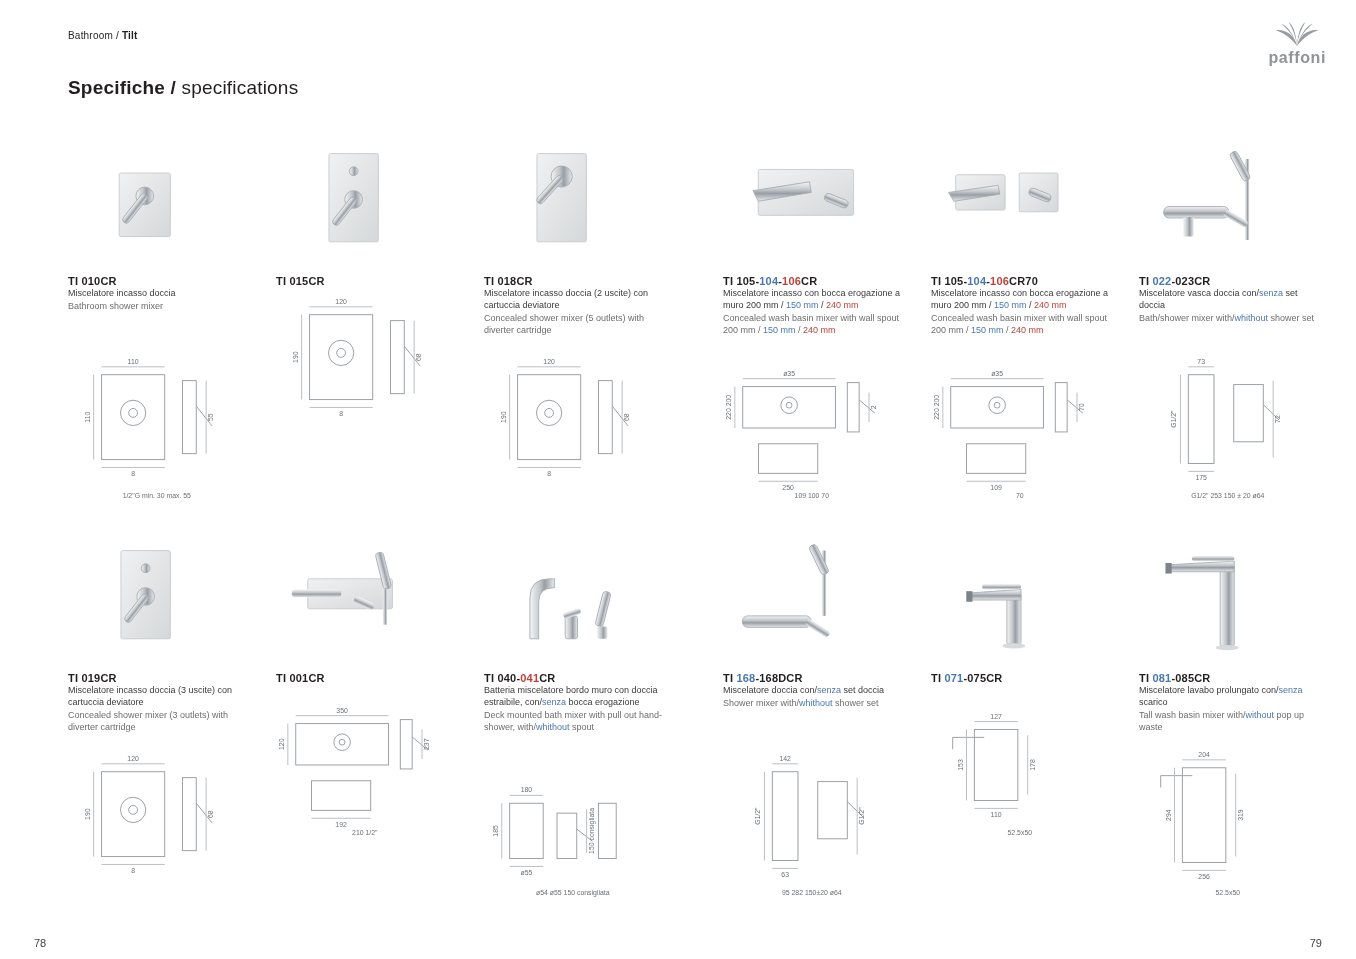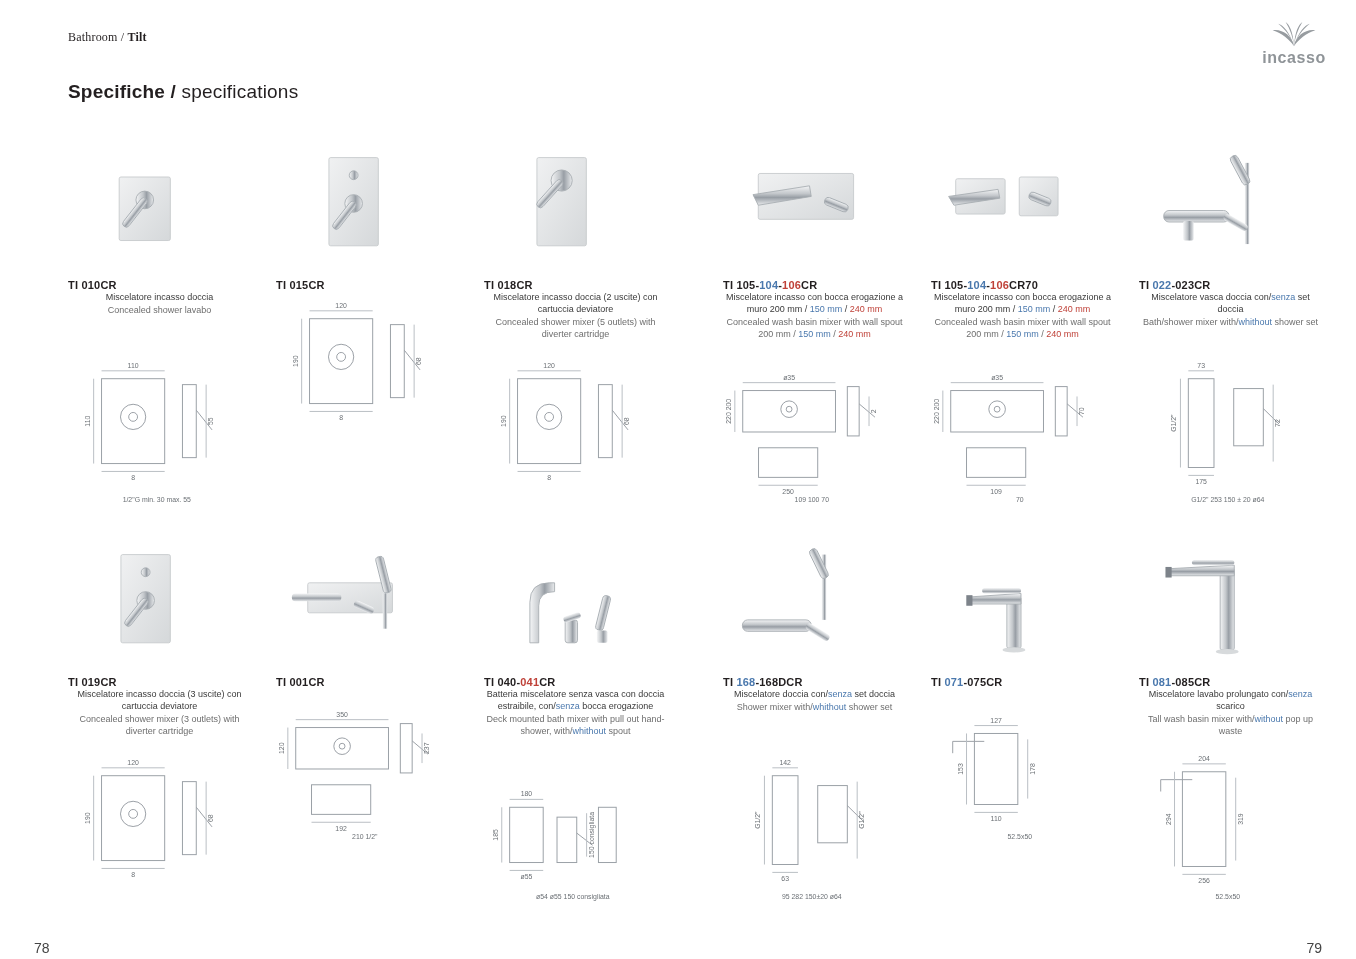--- a/index.html
+++ b/index.html
@@ -3,40 +3,40 @@
 <meta charset="utf-8">
 <style>
   * { margin:0; padding:0; box-sizing:border-box; }
   html,body{
     width:1356px; height:959px; overflow:hidden;
     background:#ffffff; color:var(--text,#231f20);
     font-family:"Liberation Sans", sans-serif;
   }
   body{ position:relative; }
   .header{ position:relative; padding:30px 34px 0 68px; }
-  .breadcrumb{ font-size:12px; letter-spacing:.2px;font-family:Liberation Serif, serif; }
+  .breadcrumb{ font-size:10px; letter-spacing:.2px; }
   .bold{ font-weight:bold; }
   .logo{ position:absolute; top:22px; right:30px; text-align:center; color:#8f9498; }
   .logo .word{ font-size:16px; font-weight:bold; letter-spacing:.6px; margin-top:-3px; }
   .title{ padding:36px 0 0 68px; font-size:19px; font-weight:normal; letter-spacing:.2px; }
   .spread{ display:flex; gap:56px; padding:30px 34px 0 68px; }
   .half{ flex:1; display:grid; grid-template-columns:1fr 1fr 1fr; column-gap:16px; row-gap:18px; align-content:start;gap:25px; }
   .product{ min-width:0; }
   .photo{ height:138px; display:flex; align-items:flex-end; justify-content:flex-start; }
   .photo svg{ width:150px; height:128px; }
   .code{ font-size:11px; font-weight:bold; margin-top:8px; letter-spacing:.2px; }
-  .info{ height:60px; overflow:hidden;text-align:center; }
+  .info{ height:60px; overflow:hidden; }
   .desc{ font-size:9px; line-height:1.33; margin-top:1px; }
   .desc.it{ color:#3a3a3a; }
   .desc.en{ color:#6e6e6e; }
   .drawing{ height:148px; margin-top:6px; }
   .draw-svg{ height:100%; }
   .c-blue{ color:var(--blue,#4a78ad); }
   .c-red{ color:var(--red,#bf4138);margin-top:40px; }
-  .pagenum{ position:absolute; bottom:3px; font-size:14px; color:#444;text-align:right; }
+  .pagenum{ position:absolute; bottom:10px; font-size:11px; color:#444;text-align:right; }
   .pagenum.l{ left:34px; } .pagenum.r{ right:34px; }
 </style>
 </head>
 <body>
 
 <svg width="0" height="0" style="position:absolute" aria-hidden="true">
   <defs>
     <linearGradient id="gh" x1="0" y1="0" x2="1" y2="0">
       <stop offset="0" stop-color="#f4f5f6"></stop>
         <stop offset="0.4" stop-color="#c3c7cb"></stop>
@@ -62,42 +62,42 @@
     <svg viewBox="0 0 52 28" width="56" height="26">
       <g fill="#979ca0">
         <path d="M26 26 C24 14 12 7 3 9 C13 12 21 19 26 26Z"></path>
         <path d="M26 26 C22 12 14 3 9 2 C17 8 23 17 26 26Z"></path>
         <path d="M26 26 C25 10 21 3 17 0 C22 8 25 17 26 26Z"></path>
         <path d="M26 26 C27 10 31 3 35 0 C30 8 27 17 26 26Z"></path>
         <path d="M26 26 C30 12 38 3 43 2 C35 8 29 17 26 26Z"></path>
         <path d="M26 26 C28 14 40 7 49 9 C39 12 31 19 26 26Z"></path>
       </g>
     </svg>
-    <div class="word">incasso</div>
+    <div class="word">paffoni</div>
   </div>
 </div>
 
 <h1 class="title"><span class="bold">Specifiche /</span><span> specifications</span></h1>
 
 <div class="spread">
   <section class="half" id="halfL">
       <div class="product">
     <div class="photo">
           <svg viewBox="0 0 170 128">
             <rect x="58" y="30" width="58" height="72" rx="2" fill="url(#gpl)" stroke="#c6c9cc"></rect>
             <circle cx="87" cy="56" r="10" fill="url(#gh)" stroke="#a7adb2"></circle>
             <g transform="rotate(38 87 56)">
               <rect x="83" y="54" width="8" height="40" rx="4" fill="url(#gh)" stroke="#a7adb2"></rect>
             </g>
           </svg>
         </div>
     <div class="code"><span class="">TI 010CR</span></div>
     <div class="info">
       <div class="desc it"><span class="">Miscelatore incasso doccia</span></div>
-      <div class="desc en"><span class="">Concealed shower lavabo</span></div>
+      <div class="desc en"><span class="">Bathroom shower mixer</span></div>
     </div>
     <div class="drawing"><svg class="draw-svg" viewBox="0 0 180 150">
             <rect x="34" y="22" width="64" height="86" fill="none" stroke="#9aa0a6"></rect>
             <circle cx="66" cy="60.7" r="12.8" fill="none" stroke="#9aa0a6"></circle>
             <circle cx="66" cy="60.7" r="4.4799999999999995" fill="none" stroke="#9aa0a6"></circle>
             <rect x="116" y="28" width="14" height="74" fill="none" stroke="#9aa0a6"></rect>
             <line x1="130" y1="53.9" x2="146" y2="73.88" stroke="#9aa0a6"></line>
             <line x1="34" y1="14" x2="98" y2="14" stroke="#b9bec3"></line>
             <text x="66" y="11" font-size="7" fill="#6a6f74" text-anchor="middle">110</text>
             <line x1="26" y1="22" x2="26" y2="108" stroke="#b9bec3"></line>
@@ -242,21 +242,21 @@
               <rect x="90" y="76" width="20" height="7" rx="3" fill="url(#gv)"></rect>
             </g>
             <g transform="rotate(14 134 76)">
               <rect x="130" y="54" width="9" height="40" rx="4" fill="url(#gh)" stroke="#a7adb2"></rect>
             </g>
             <rect x="128" y="94" width="12" height="14" rx="2" fill="url(#gh)"></rect>
           </svg>
         </div>
     <div class="code"><span class="">TI 040-</span><span class="c-red">041</span><span class="">CR</span></div>
     <div class="info">
-      <div class="desc it"><span class="">Batteria miscelatore senza vasca con doccia estraibile, con/</span><span class="c-blue">senza</span><span class=""> bocca erogazione</span></div>
+      <div class="desc it"><span class="">Batteria miscelatore bordo muro con doccia estraibile, con/</span><span class="c-blue">senza</span><span class=""> bocca erogazione</span></div>
       <div class="desc en"><span class="">Deck mounted bath mixer with pull out hand-shower, with/</span><span class="c-blue">whithout</span><span class=""> spout</span></div>
     </div>
     <div class="drawing"><svg class="draw-svg" viewBox="0 0 180 150">
             <rect x="26" y="54" width="34" height="56" fill="none" stroke="#9aa0a6"></rect>
             <rect x="74" y="64" width="20" height="46" fill="none" stroke="#9aa0a6"></rect>
             <line x1="94" y1="80.1" x2="110" y2="92.52" stroke="#9aa0a6"></line>
             <rect x="116" y="54" width="18" height="56" fill="none" stroke="#9aa0a6"></rect>
             <line x1="26" y1="46" x2="60" y2="46" stroke="#b9bec3"></line>
             <text x="43" y="43" font-size="7" fill="#6a6f74" text-anchor="middle">180</text>
             <line x1="18" y1="54" x2="18" y2="110" stroke="#b9bec3"></line>

